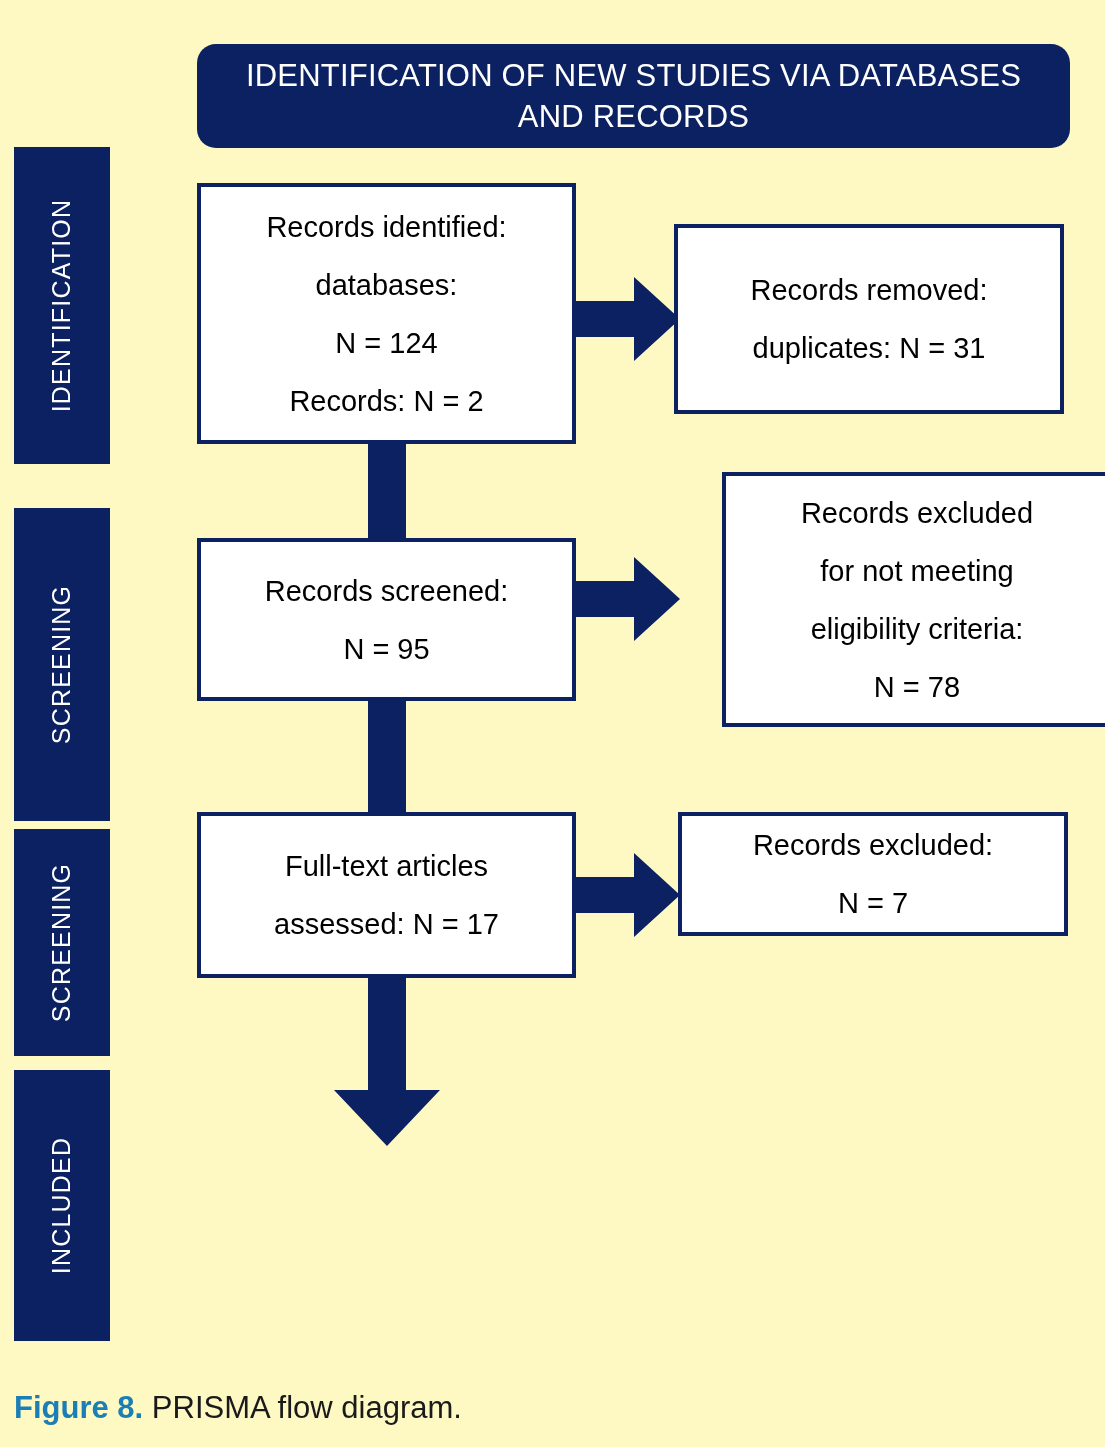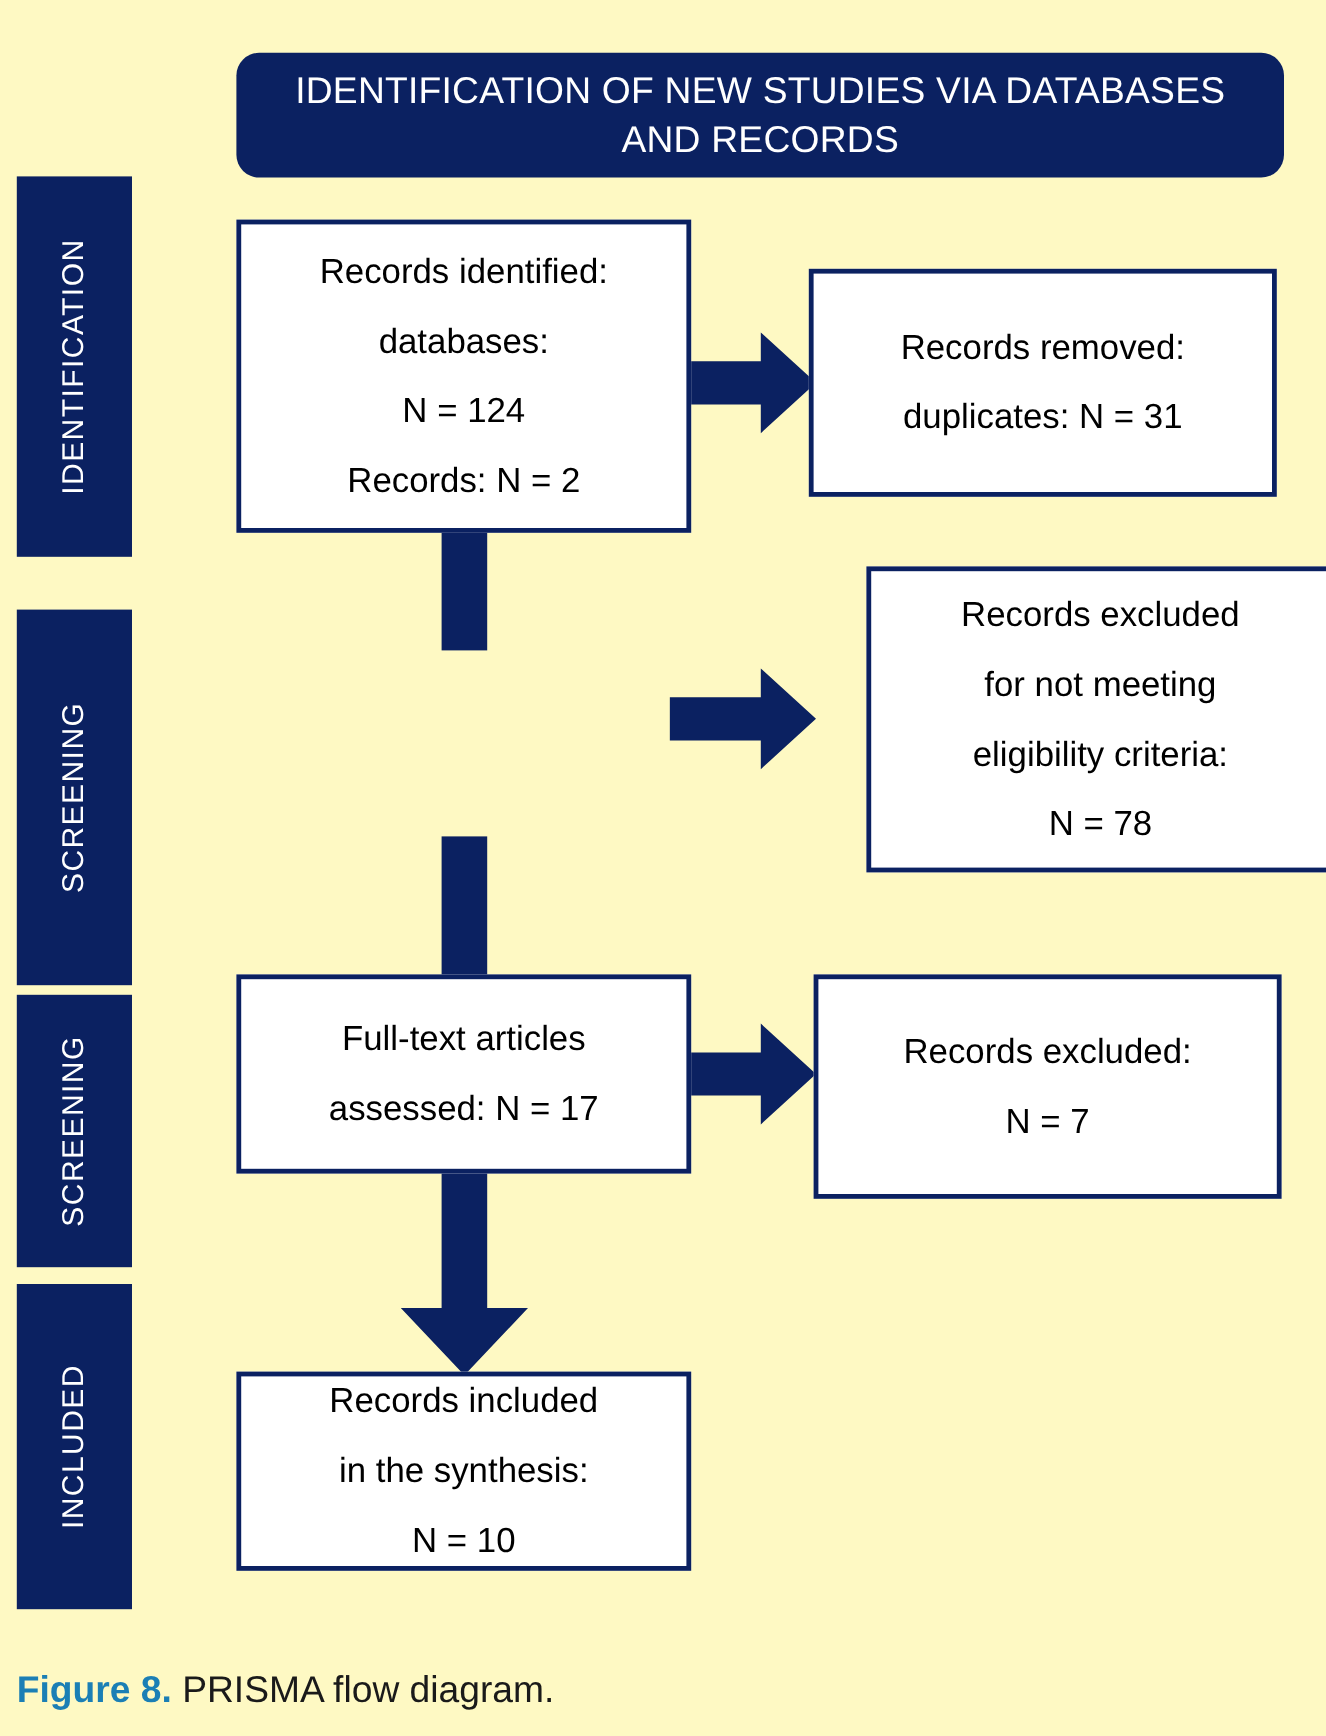--- a/index.html
+++ b/index.html
@@ -86,21 +86,21 @@
     line-height: 58px;
     text-align: center;
     white-space: pre-line;
   }
 
   #box-identified     { left: 197px; top: 183px;  width: 379px; height: 261px; }
   #box-removed        { left: 674px; top: 224px;  width: 390px; height: 190px; }
   #box-screened       { left: 197px; top: 538px;  width: 379px; height: 163px; }
   #box-excluded-elig  { left: 678px; top: 472px;  width: 390px; height: 255px; margin-left: 44px; }
   #box-fulltext       { left: 197px; top: 812px;  width: 379px; height: 166px; }
-  #box-excluded       { left: 678px; top: 812px;  width: 390px; height: 187px; }
+  #box-excluded       { left: 678px; top: 812px;  width: 390px; height: 124px; }
   #box-included       { left: 197px; top: 1143px; width: 379px; height: 166px; }
 
   
   .connector-vertical {
     position: absolute;
     left: 368px;
     width: 38px;
     background: #0b2161;
   }
   #connector-v-1 { top: 440px; height: 102px; }
@@ -184,41 +184,40 @@
 databases:
 N = 124
 Records: N = 2</div>
   </div>
 
   <div class="flow-box" id="box-removed">
     <div class="flow-box-text">Records removed:
 duplicates: N = 31</div>
   </div>
 
+  <div class="flow-box" id="box-screened">
+    <div class="flow-box-text">Records screened:
+N = 95</div>
+  </div>
 
   <div class="flow-box" id="box-excluded-elig">
     <div class="flow-box-text">Records excluded
 for not meeting
 eligibility criteria:
 N = 78</div>
   </div>
 
   <div class="flow-box" id="box-fulltext">
     <div class="flow-box-text">Full-text articles
 assessed: N = 17</div>
   </div>
 
   <div class="flow-box" id="box-excluded">
     <div class="flow-box-text">Records excluded:
 N = 7</div>
   </div>
 
-  <div class="flow-box" id="box-included">
-    <div class="flow-box-text">Records included
-in the synthesis:
-N = 10</div>
-  </div>
 
   <div class="figure-caption">
     <span class="caption-label">Figure 8.</span><span class="caption-text"> PRISMA flow diagram.</span>
   </div>
 
 </div>
 
 </body></html>

